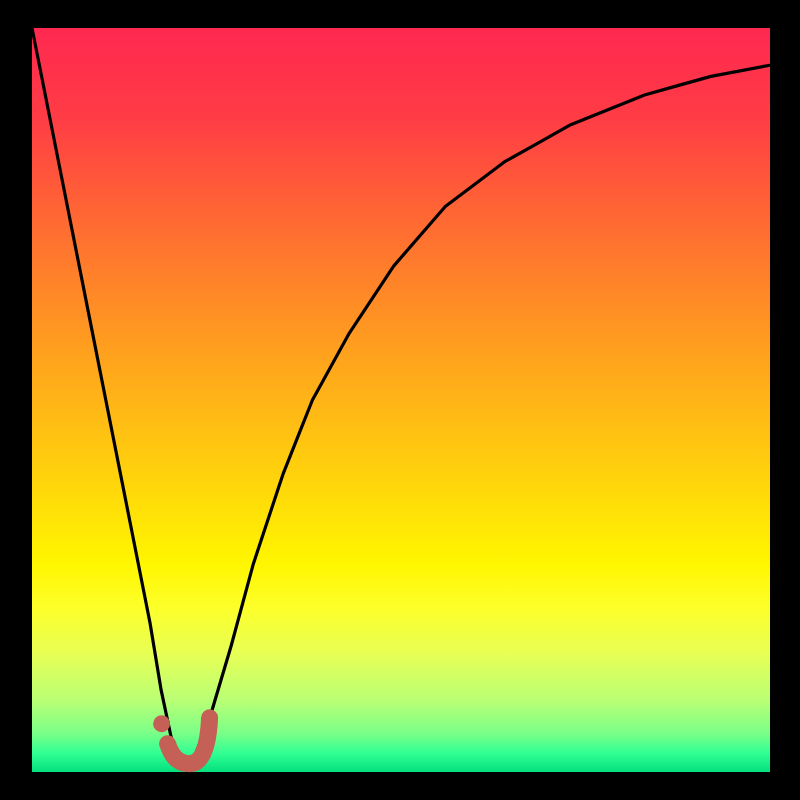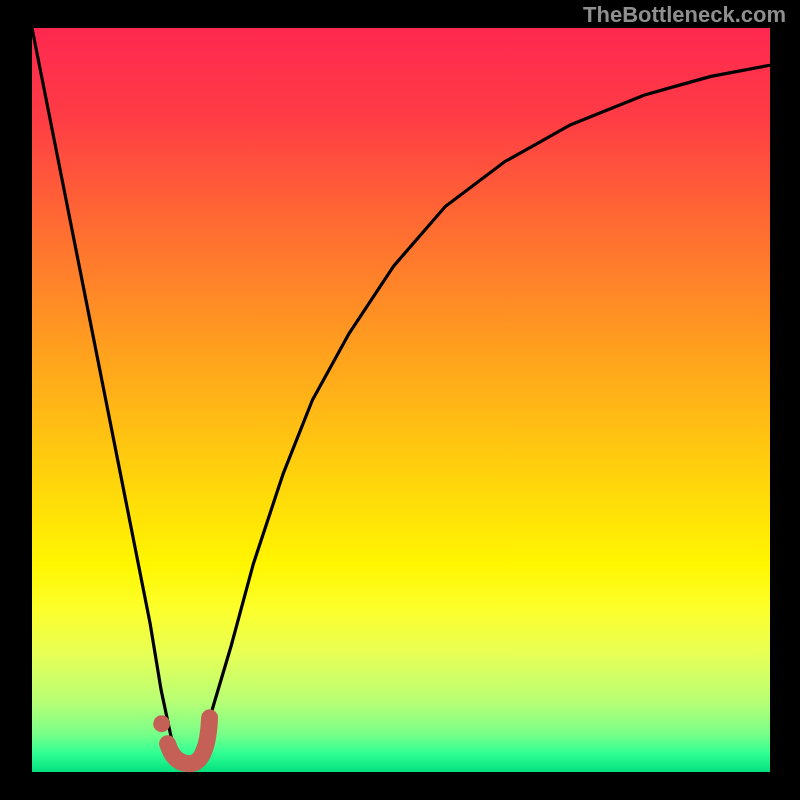--- a/index.html
+++ b/index.html
@@ -52,14 +52,13 @@
           <stop offset="100%" stop-color="#04e07e"></stop>
         </linearGradient>
       </defs>
       <rect x="32" y="28" width="738" height="744" fill="url(#heat)"></rect>
       <path d="M 32 28 C 41.839999999999996 77.6 51.67999999999999 127.19999999999997 61.519999999999996 176.79999999999995 C 71.36 226.39999999999998 81.19999999999999 276 91.03999999999999 325.6 C 100.88 375.2 110.72 424.8 120.56 474.4 C 130.4 524 140.23999999999998 573.6 150.07999999999998 623.2 C 153.76999999999998 645.52 157.46 667.84 161.15 690.16 C 164.84 707.52 168.53 724.88 172.22 742.24 C 175.91 749.68 179.6 757.12 183.29 764.56 C 186.98 762.0799999999999 190.67000000000002 759.6 194.36 757.12 C 199.28 744.72 204.20000000000002 732.3199999999999 209.12 719.92 C 216.5 695.12 223.88000000000002 670.3199999999999 231.26000000000002 645.52 C 238.64000000000001 618.24 246.02 590.9599999999999 253.4 563.68 C 263.24 533.92 273.08000000000004 504.15999999999997 282.92 474.4 C 292.76 449.59999999999997 302.6 424.8 312.44 400 C 324.74 377.68 337.03999999999996 355.36 349.34 333.04 C 364.09999999999997 310.72 378.86 288.4 393.62 266.08 C 410.84000000000003 246.23999999999998 428.06 226.39999999999995 445.28000000000003 206.55999999999995 C 464.96000000000004 191.67999999999998 484.64 176.80000000000004 504.32 161.92000000000007 C 526.46 149.52000000000007 548.6 137.12000000000003 570.74 124.72000000000003 C 595.34 114.8 619.9399999999999 104.87999999999995 644.54 94.95999999999992 C 666.68 88.75999999999995 688.82 82.55999999999999 710.96 76.36000000000001 C 730.64 72.64000000000003 750.32 68.92000000000003 770 65.20000000000005" fill="none" stroke="#000000" stroke-width="3.2" stroke-linecap="round" stroke-linejoin="round"></path>
       <circle cx="161.6" cy="723.68" r="8.5" fill="#c46055"></circle>
       <path d="M 167.6 743.68
       Q 173.6 763.68 189.6 763.68
       Q 207.6 763.68 209.6 717.68" fill="none" stroke="#c46055" stroke-width="17" stroke-linecap="round" stroke-linejoin="round"></path>
     </svg>
-  <div class="watermark">TheBottleneck.com</div>
 </div>
 
 </body></html>

